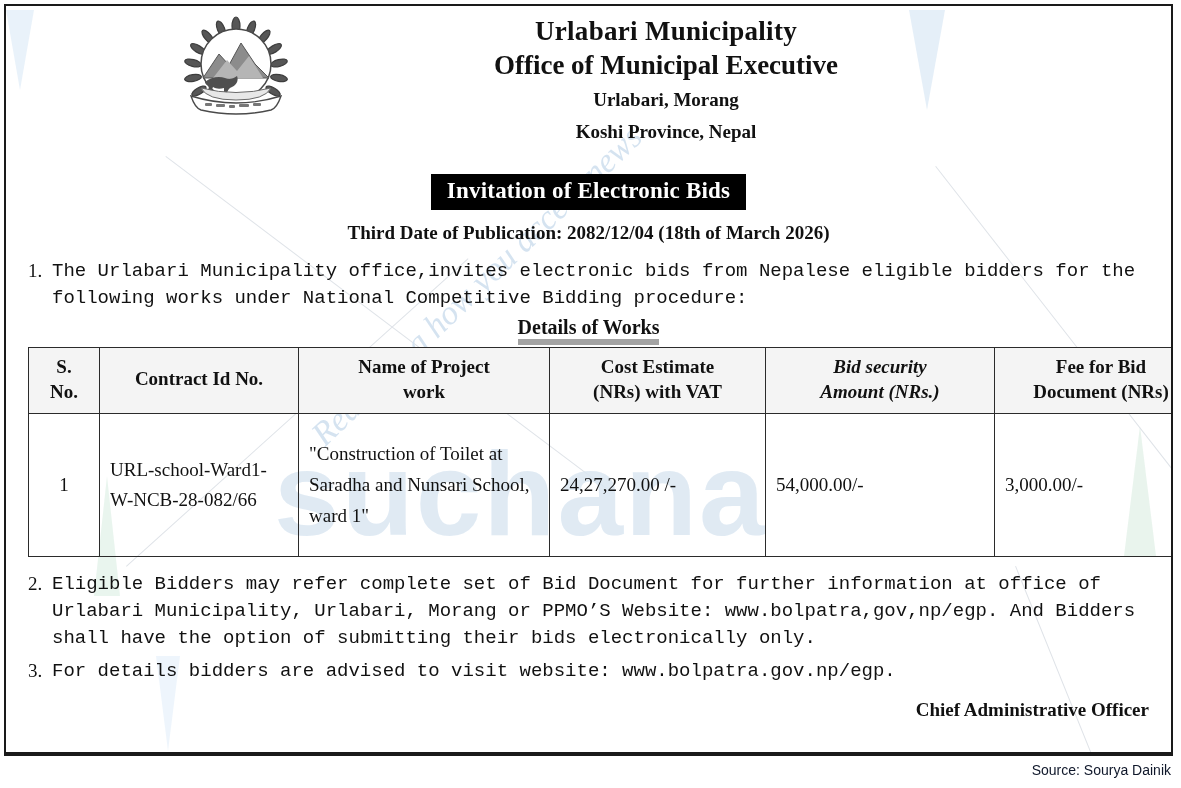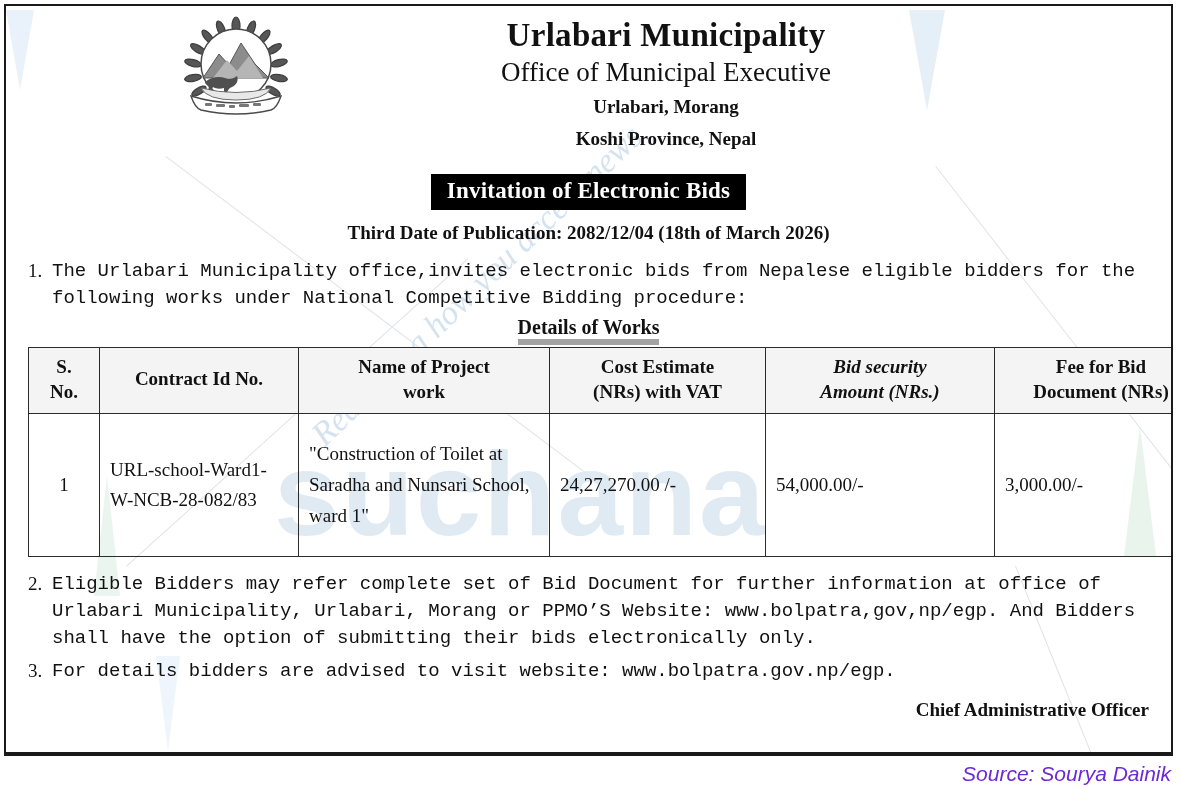--- a/index.html
+++ b/index.html
@@ -85,28 +85,28 @@
     height: 108px;
   }
   .header-text {
     position: absolute;
     left: 300px;
     top: 10px;
     width: 720px;
     text-align: center;
   }
   .org-title {
-    font-size: 33px;
+    font-size: 27px;
     font-weight: bold;
     letter-spacing: .3px;
     line-height: 1.18;
   }
   .org-sub {
     font-size: 27px;
-    font-weight: normal;
+    font-weight: bold;
     line-height: 1.2;
     margin-top: 1px;
   }
   .org-loc {
     font-size: 19px;
     font-weight: bold;
     line-height: 1.35;
     margin-top: 6px;
   }
 
@@ -211,23 +211,22 @@
     font-weight: bold;
     margin: 14px 22px 0 0;
   }
 
   
   #source-credit {
     position: absolute;
     right: 10px;
     top: 762px;
     font-family: "Liberation Sans", "DejaVu Sans", sans-serif;
-    font-style: italic;
-    font-size: 21px;
-    color: #6d28d9;
+    font-size: 14px;
+    color: #0f172a;
     z-index: 3;
   }
 </style>
 </head>
 <body>
 
 <div id="doc-frame">
 
   <div id="watermark-layer">
     <div class="wm-tri" style="left:903px; top:4px; border-left:18px solid transparent; border-right:18px solid transparent; border-top:100px solid #cfe2f3;"></div>
@@ -337,21 +336,21 @@
           </th>
           <th class="col-fee">
             <div>Fee for Bid</div>
             <div>Document (NRs)</div>
           </th>
         </tr>
       </thead>
       <tbody>
         <tr>
           <td class="cell-sn">1</td>
-          <td class="cell-cid">URL-school-Ward1-W-NCB-28-082/83</td>
+          <td class="cell-cid">URL-school-Ward1-W-NCB-28-082/66</td>
           <td class="cell-name">"Construction of Toilet at Saradha and Nunsari School, ward 1"</td>
           <td class="cell-cost">24,27,270.00 /-</td>
           <td class="cell-bidsec">54,000.00/-</td>
           <td class="cell-fee">3,000.00/-</td>
         </tr>
       </tbody>
     </table>
 
     <div class="para" id="para-2">
       <div class="para-num">2.</div>

